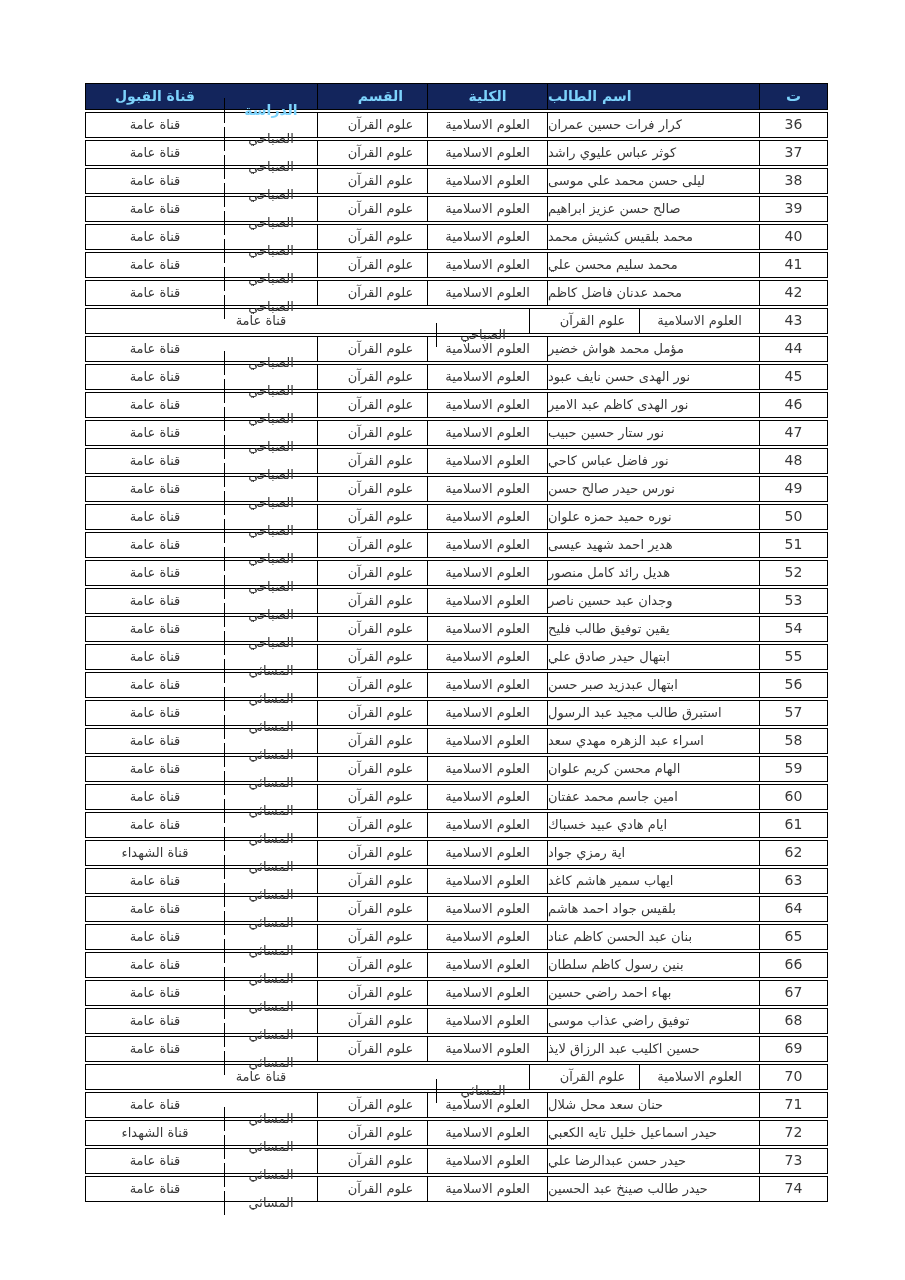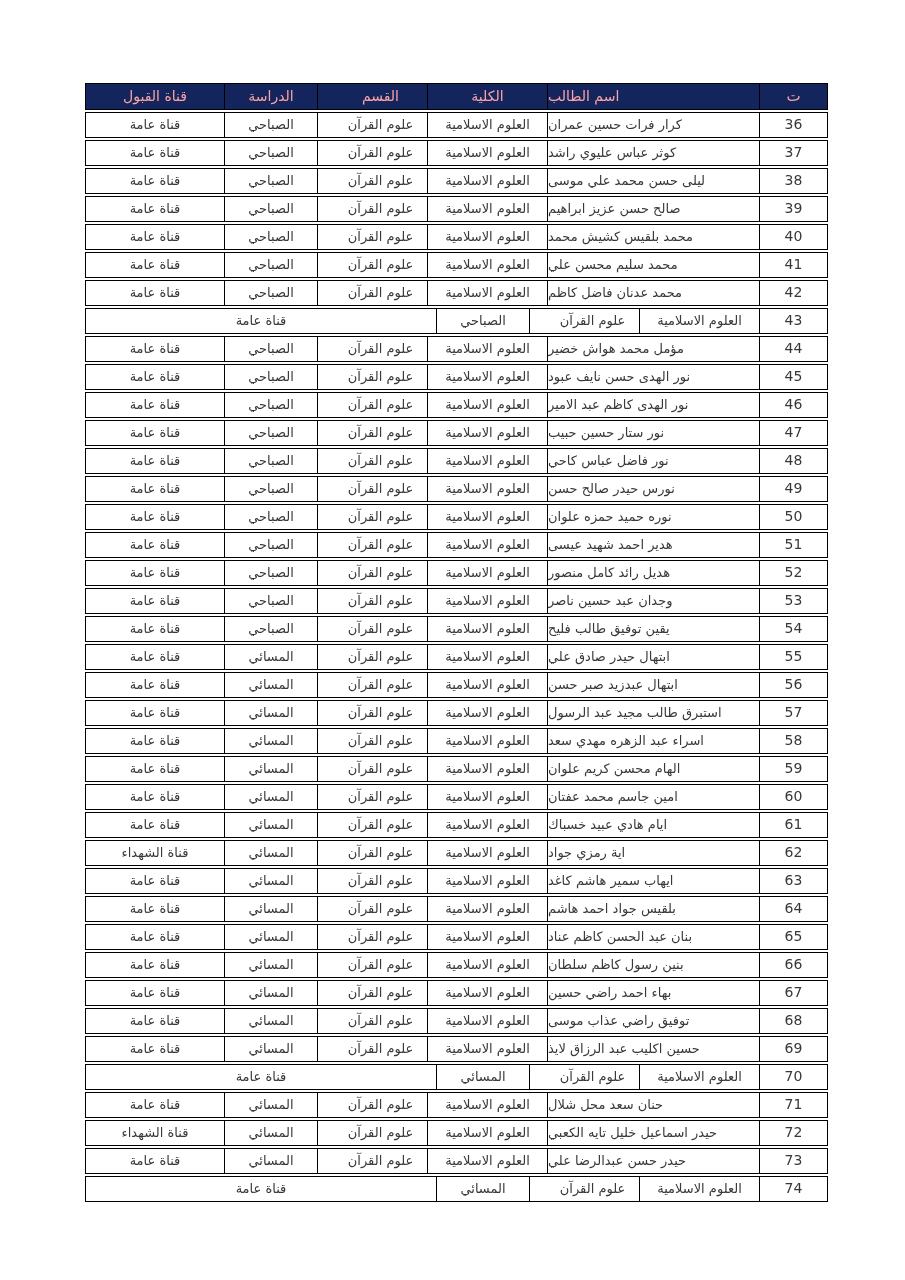--- a/index.html
+++ b/index.html
@@ -45,31 +45,31 @@
     border-left: 1px solid #000000;
     overflow: hidden;
     white-space: nowrap;
     text-align: center;
     font-size: 13px;
     line-height: 23px;
     color: #383838;
   }
   .cell:last-child { border-left: 0; }
   .header .cell {
-    color: #fca5a5;
-    font-weight: normal;
+    color: #7dd3fc;
+    font-weight: bold;
     font-size: 14px;
     line-height: 25px;
     border-left-color: #000000;
   }
   .col-num     { width: 68px;  font-size: 14px; }
   .col-name    { width: 212px; text-align: left; padding-right: 2px; }
   .col-college { width: 120px; }
   .col-dept    { width: 110px; padding-left: 16px; }
-  .col-study   { width: 93px;  }
+  .col-study   { width: 93px; margin-top: 14px;  }
   .col-channel { flex: 1; }
   .header .col-num { font-size: 15px; }
 </style>
 </head>
 <body>
 
 <div class="page">
   <div class="doc-table">
     <div class="trow header">
       <div class="cell col-num">ت</div>
@@ -415,20 +415,21 @@
     <div class="cell col-num">73</div>
     <div class="cell col-name">حيدر حسن عبدالرضا علي</div>
     <div class="cell col-college">العلوم الاسلامية</div>
     <div class="cell col-dept">علوم القرآن</div>
     <div class="cell col-study">المسائي</div>
     <div class="cell col-channel">قناة عامة</div>
   </div>
 
   <div class="trow">
     <div class="cell col-num">74</div>
+    <div class="cell col-name">حيدر طالب صينخ عبد الحسين</div>
     <div class="cell col-college">العلوم الاسلامية</div>
     <div class="cell col-dept">علوم القرآن</div>
     <div class="cell col-study">المسائي</div>
     <div class="cell col-channel">قناة عامة</div>
   </div>
 </div>
   </div>
 </div>
 
 </body></html>

